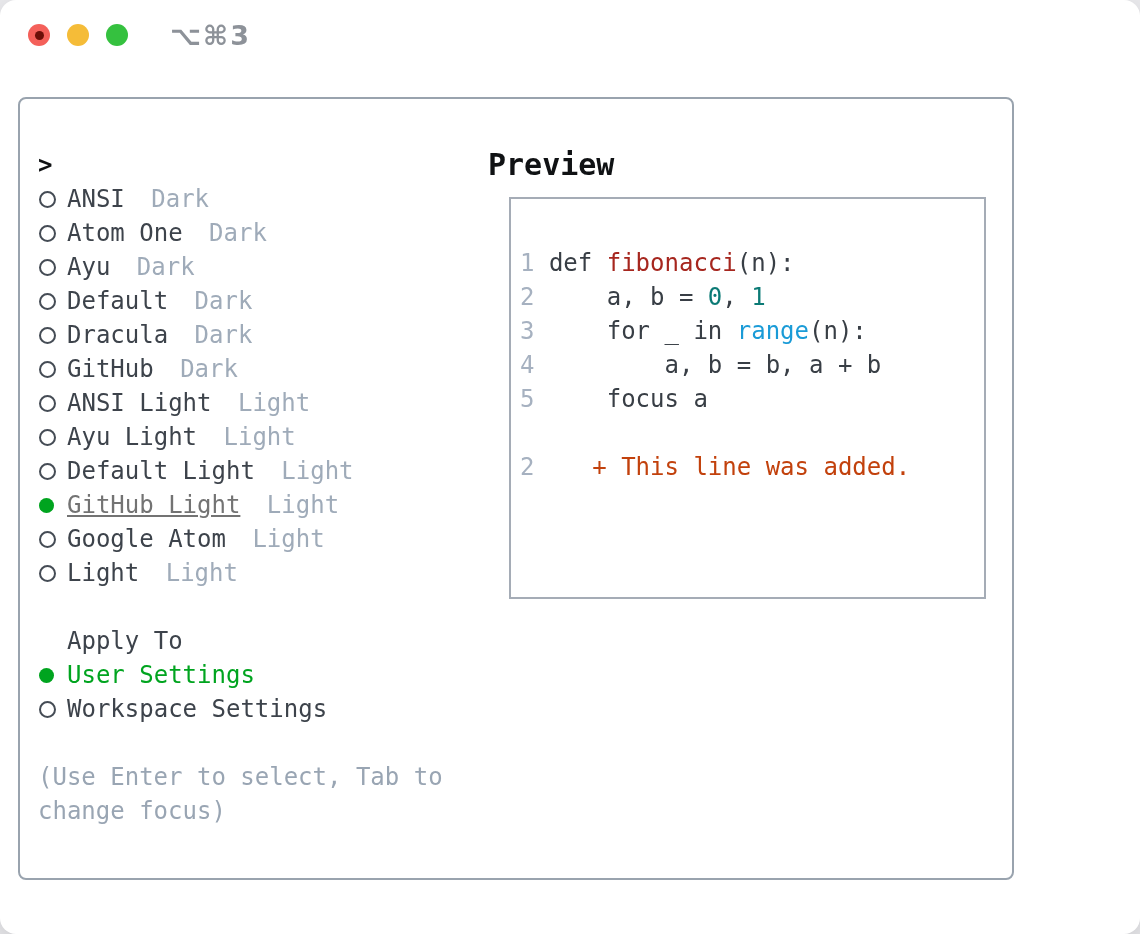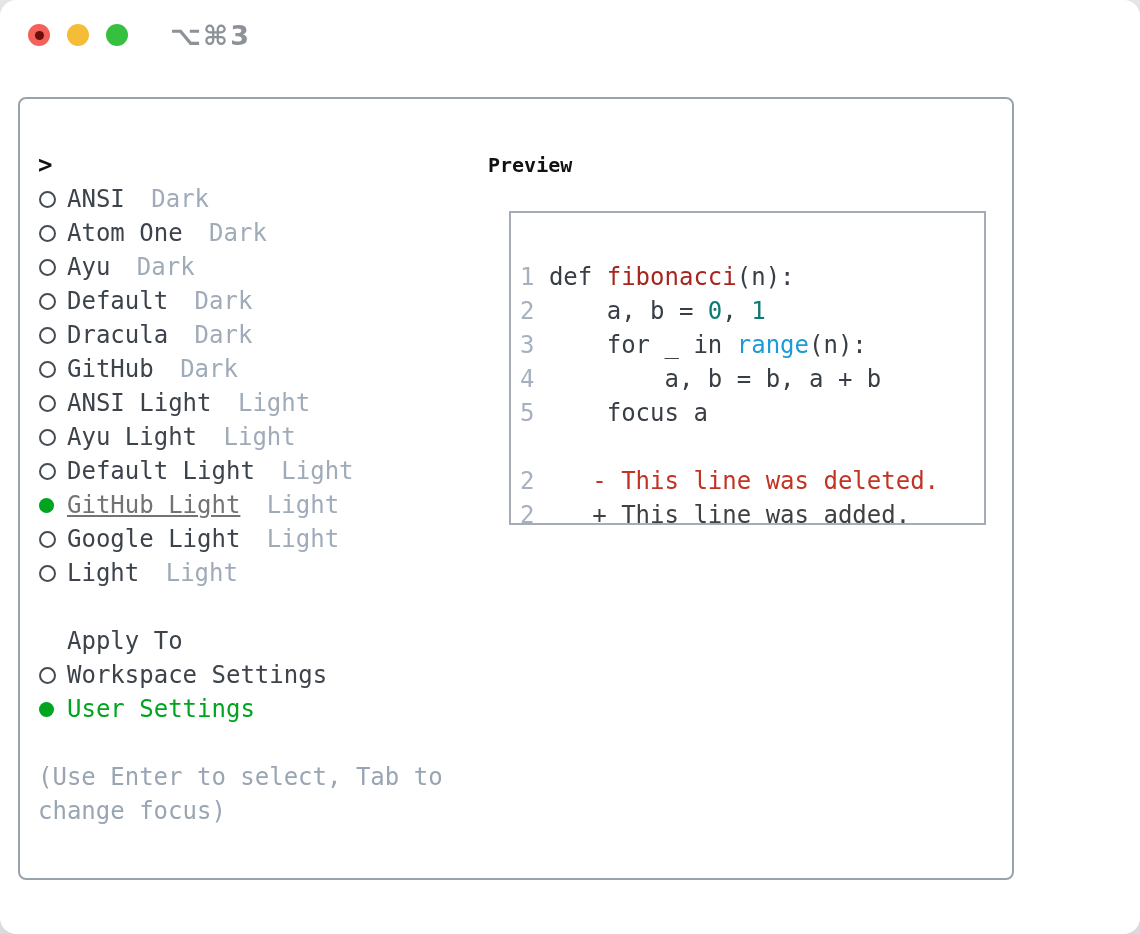--- a/index.html
+++ b/index.html
@@ -29,34 +29,34 @@
   .ring{width:13px;height:13px;border:2px solid #454c55;border-radius:50%;margin-left:1px;}
   .ring.sel{width:15px;height:15px;border:none;background:#00a41f;}
   .hdr{color:#101214;font-weight:bold;}
   .t-name{color:#3d434b;}
   .t-variant{color:#9fabb9;margin-left:12px;}
   .t-sel .t-name{color:#737373;text-decoration:underline;}
   .opt-sel{color:#00a41f;}
   .spacer{height:34px;}
   .hint{width:424px;font-size:24px;line-height:34px;color:#99a5b3;}
   
-  .preview-title{height:34px;line-height:34px;font-size:20px;}
+  .preview-title{height:34px;line-height:34px;font-size:30px;}
   .preview-box{
-    box-sizing:border-box;margin-left:21px;margin-top:29px;width:477px;height:314px;
+    box-sizing:border-box;margin-left:21px;margin-top:15px;width:477px;height:402px;
     border:2px solid #a5acb6;padding:47px 0 0 9px;overflow:hidden;background:#fff;
   }
   .pline{height:34px;line-height:34px;font-size:24px;white-space:pre;}
   .lineno{color:#a6b1c0;}
   .c-code{color:#383e45;}
   .c-fn{color:#a6261e;}
   .c-num{color:#0b7a75;}
   .c-bi{color:#1a9bd7;}
   .c-ctx{color:#8d959d;}
   .c-del{color:#c23323;}
-  .c-add{color:#404040;}
+  .c-add{color:#c2410c;}
 </style>
 </head>
 <body>
 
 <div class="window">
 
   <div class="titlebar">
     <div class="light red">
       <span class="dot"></span>
     </div>
@@ -76,48 +76,47 @@
           <div class="row"><span class="marker"><span class="ring"></span></span><span class="t-name">ANSI</span><span class="t-variant"> Dark</span></div>
           <div class="row"><span class="marker"><span class="ring"></span></span><span class="t-name">Atom One</span><span class="t-variant"> Dark</span></div>
           <div class="row"><span class="marker"><span class="ring"></span></span><span class="t-name">Ayu</span><span class="t-variant"> Dark</span></div>
           <div class="row"><span class="marker"><span class="ring"></span></span><span class="t-name">Default</span><span class="t-variant"> Dark</span></div>
           <div class="row"><span class="marker"><span class="ring"></span></span><span class="t-name">Dracula</span><span class="t-variant"> Dark</span></div>
           <div class="row"><span class="marker"><span class="ring"></span></span><span class="t-name">GitHub</span><span class="t-variant"> Dark</span></div>
           <div class="row"><span class="marker"><span class="ring"></span></span><span class="t-name">ANSI Light</span><span class="t-variant"> Light</span></div>
           <div class="row"><span class="marker"><span class="ring"></span></span><span class="t-name">Ayu Light</span><span class="t-variant"> Light</span></div>
           <div class="row"><span class="marker"><span class="ring"></span></span><span class="t-name">Default Light</span><span class="t-variant"> Light</span></div>
           <div class="row t-sel"><span class="marker"><span class="ring sel"></span></span><span class="t-name">GitHub Light</span><span class="t-variant"> Light</span></div>
-          <div class="row"><span class="marker"><span class="ring"></span></span><span class="t-name">Google Light</span><span class="t-variant"> Light</span></div>
+          <div class="row"><span class="marker"><span class="ring"></span></span><span class="t-name">Google Atom</span><span class="t-variant"> Light</span></div>
           <div class="row"><span class="marker"><span class="ring"></span></span><span class="t-name">Light</span><span class="t-variant"> Light</span></div>
         </div>
 
       <div class="spacer"></div>
 
       <div class="row">
         <span class="marker"></span><span class="t-name">Apply To</span>
       </div>
 
       <div id="apply-list">
+          <div class="row"><span class="marker"><span class="ring sel"></span></span><span class="opt-sel">User Settings</span></div>
           <div class="row"><span class="marker"><span class="ring"></span></span><span class="t-name">Workspace Settings</span></div>
-          <div class="row"><span class="marker"><span class="ring sel"></span></span><span class="opt-sel">User Settings</span></div>
         </div>
 
       <div class="spacer"></div>
 
       <div class="hint">(Use Enter to select, Tab to change focus)</div>
     </div>
 
     <div class="col-right">
       <div class="preview-title hdr">Preview</div>
       <div class="preview-box" id="preview-box">
           <div class="pline"><span class="lineno">1</span><span class="c-code"> def </span><span class="c-fn">fibonacci</span><span class="c-code">(n):</span></div>
           <div class="pline"><span class="lineno">2</span><span class="c-code">     a, b = </span><span class="c-num">0</span><span class="c-code">, </span><span class="c-num">1</span></div>
           <div class="pline"><span class="lineno">3</span><span class="c-code">     for _ in </span><span class="c-bi">range</span><span class="c-code">(n):</span></div>
           <div class="pline"><span class="lineno">4</span><span class="c-code">         a, b = b, a + b</span></div>
           <div class="pline"><span class="lineno">5</span><span class="c-code">     focus a</span></div>
           <div class="pline"><span class="lineno"></span></div>
-          <div class="pline"><span class="lineno">2</span><span class="c-del">    - This line was deleted.</span></div>
           <div class="pline"><span class="lineno">2</span><span class="c-add">    + This line was added.</span></div>
         </div>
     </div>
 
   </div>
 </div>
 
 </body></html>

